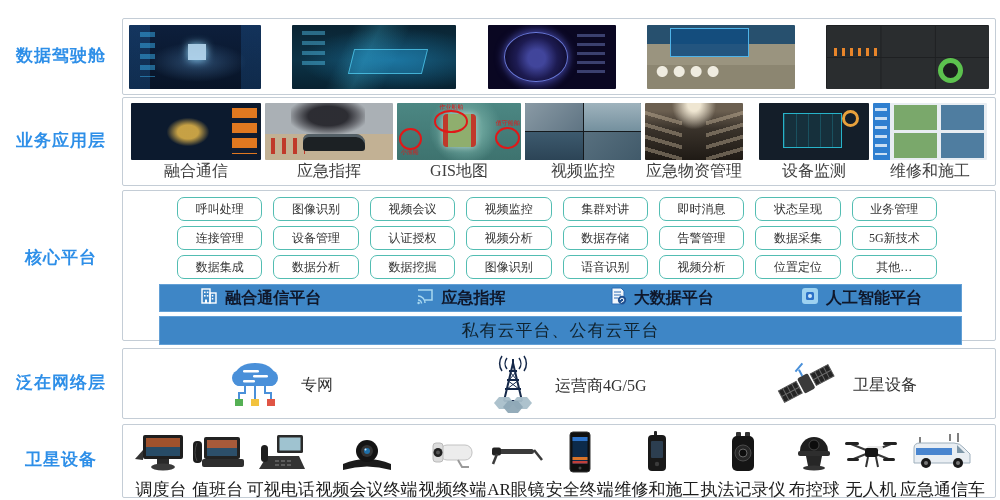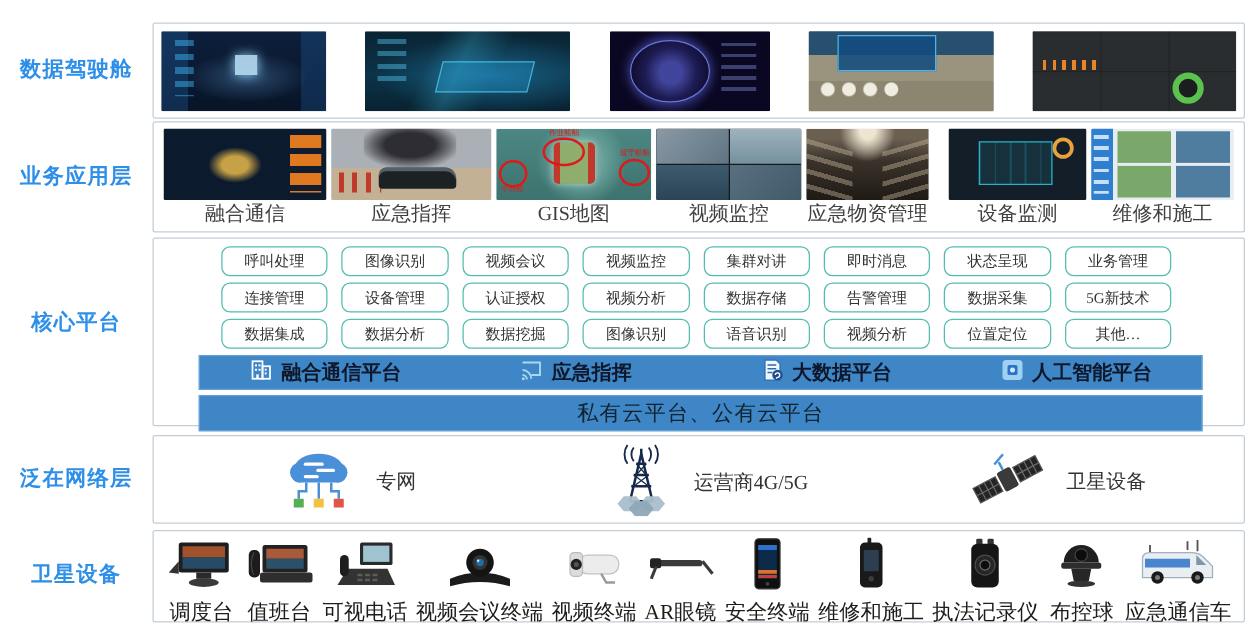--- a/index.html
+++ b/index.html
@@ -477,20 +477,35 @@
             <path d="M14 20 a14 14 0 0 1 28 0 Z" fill="#1f1f1f"></path>
             <circle cx="28" cy="14" r="5" fill="#0c0c0c" stroke="#444"></circle>
             <rect x="12" y="20" width="32" height="5" rx="2" fill="#2e2e2e"></rect>
             <path d="M20 25 L36 25 L34 35 L22 35 Z" fill="#262626"></path>
             <ellipse cx="28" cy="37" rx="11" ry="2.5" fill="#333"></ellipse>
           </svg>
         </span>
         <span class="term-label">布控球</span>
       </div>
 
+      <div class="term">
+        <span>
+          <svg width="56" height="42" viewBox="0 0 56 42">
+            <path d="M8 13 L48 29 M48 13 L8 29" stroke="#3a3a3a" stroke-width="2"></path>
+            <rect x="2" y="11" width="14" height="3" rx="1.5" fill="#222"></rect>
+            <rect x="40" y="11" width="14" height="3" rx="1.5" fill="#222"></rect>
+            <rect x="4" y="27" width="12" height="3" rx="1.5" fill="#222"></rect>
+            <rect x="40" y="27" width="12" height="3" rx="1.5" fill="#222"></rect>
+            <rect x="24" y="15" width="16" height="4" rx="1.5" fill="#e8e8e8"></rect>
+            <rect x="22" y="17" width="13" height="9" rx="2" fill="#141414"></rect>
+            <path d="M25 26 L23 36 M33 26 L35 36" stroke="#333" stroke-width="2"></path>
+          </svg>
+        </span>
+        <span class="term-label">无人机</span>
+      </div>
 
       <div class="term">
         <span>
           <svg width="64" height="42" viewBox="0 0 64 42">
             <path d="M40 10 L40 3 M48 11 L48 2 M10 12 L10 6" stroke="#555" stroke-width="1.5"></path>
             <path d="M4 32 L4 17 Q4 12 10 12 L44 12 Q50 12 54 17 L60 23 L60 32 Z" fill="#e9eef3" stroke="#9fb0bd"></path>
             <path d="M47 14 L55 22 L47 22 Z" fill="#7f97a8"></path>
             <rect x="6" y="17" width="36" height="7" fill="#2d72c8" opacity=".85"></rect>
             <circle cx="16" cy="32" r="5" fill="#1a1a1a"></circle>
               <circle cx="16" cy="32" r="2" fill="#777"></circle>

